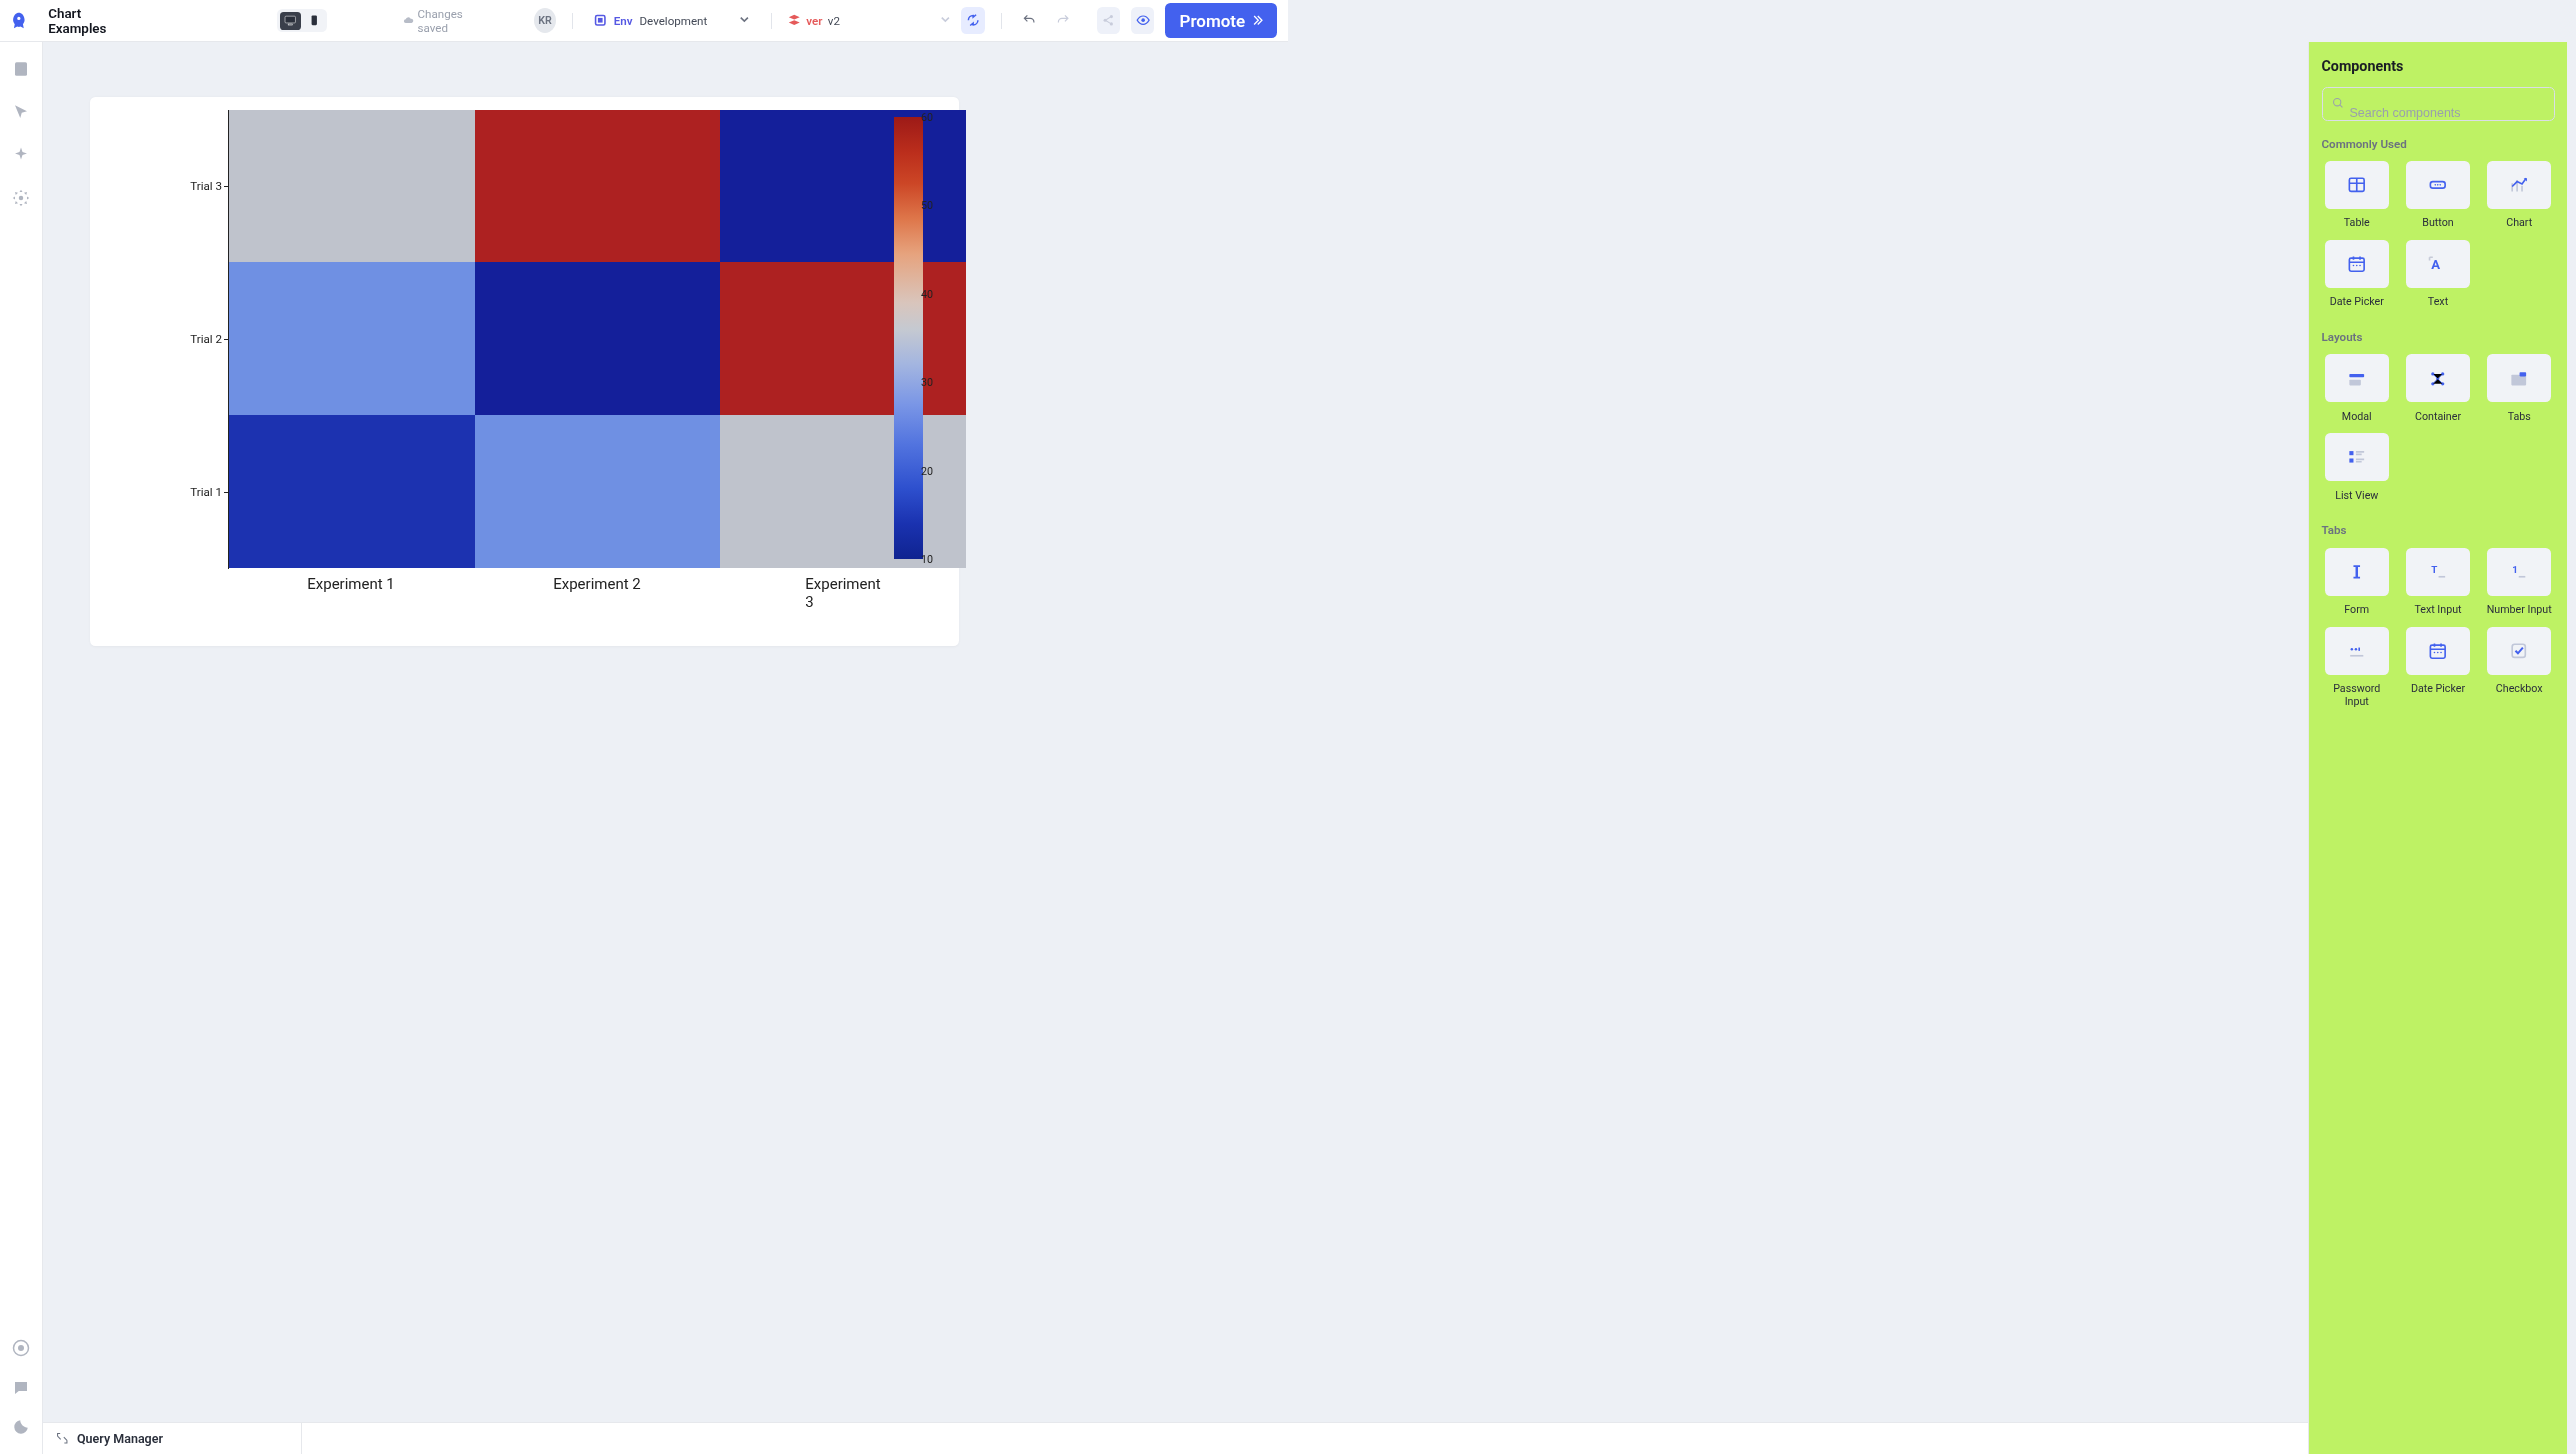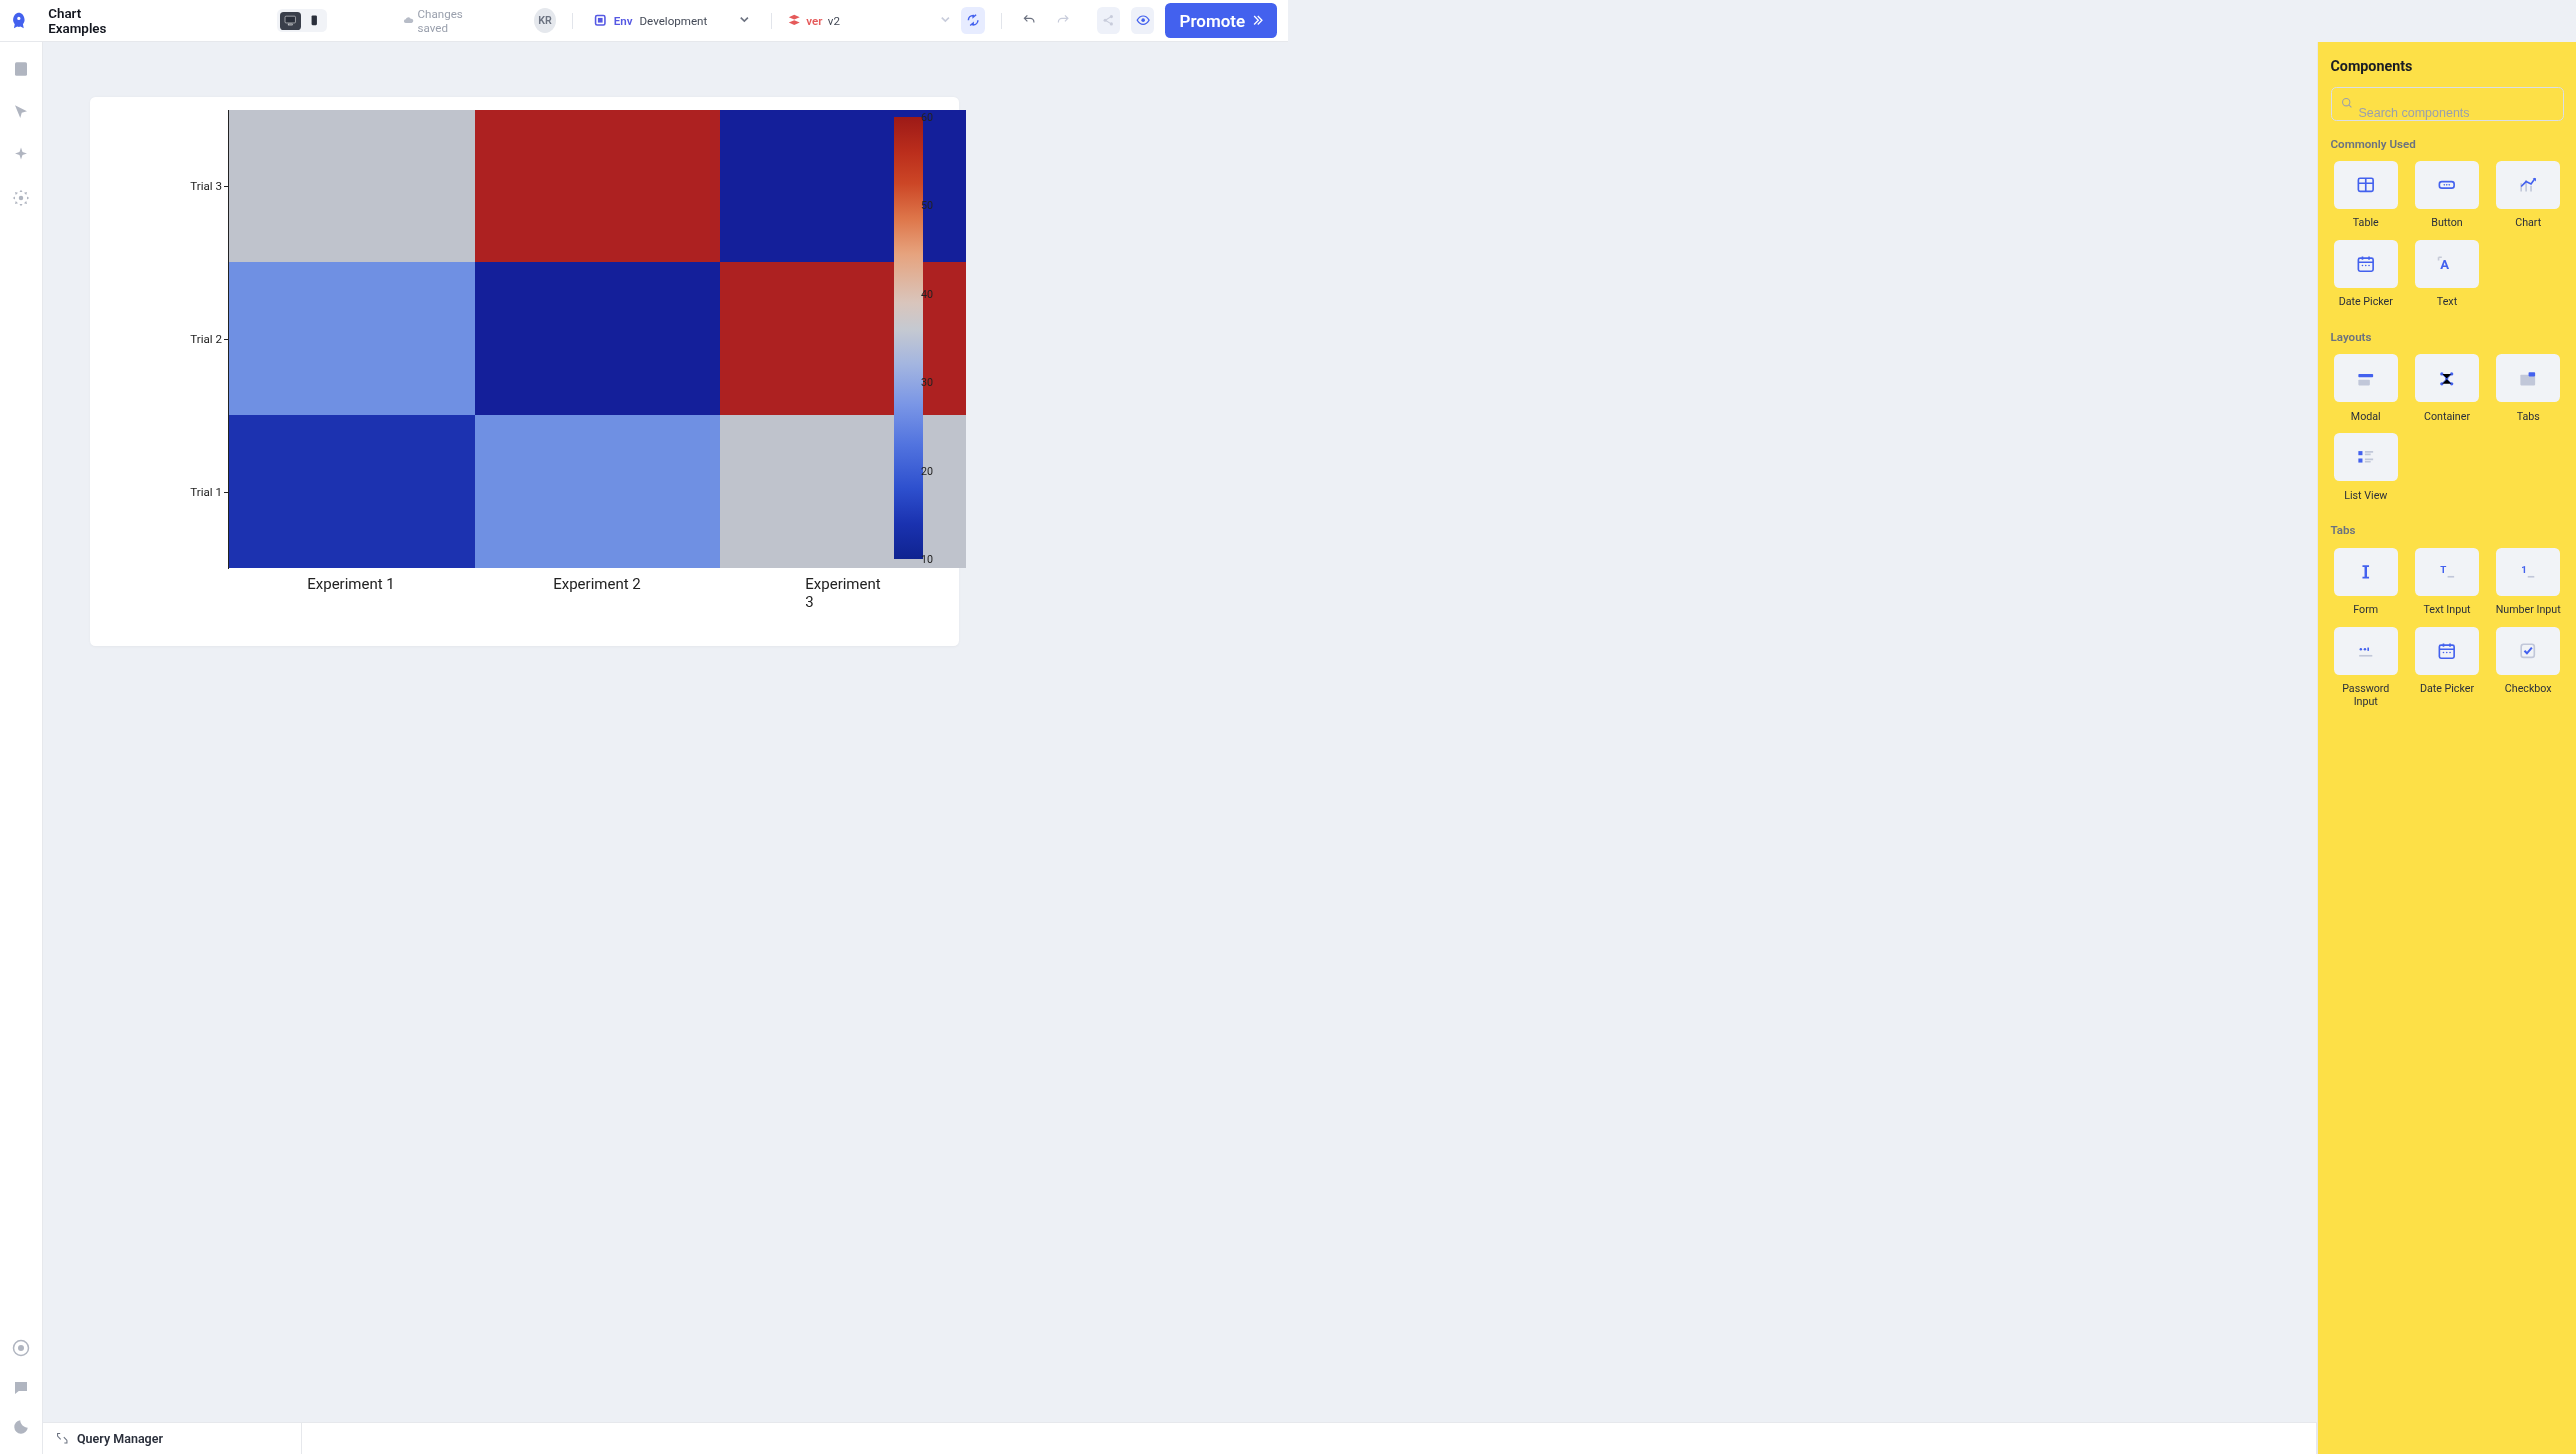--- a/index.html
+++ b/index.html
@@ -258,25 +258,25 @@
   padding:0 12.5px;
   font-size:12.5px;
   font-weight:600;
   color:#2a2f3b;
   cursor:pointer;
 }
 
 
 .right-panel {
   position:absolute;
-  right:0;
+  right:9px;
   top:42px;
   bottom:0;
   width:259px;
-  background:#fde047;
+  background:#bef264;
   border-left:0.9px solid #e6e8ec;
   overflow-y:auto;
   padding: 16px 12.5px;
 }
 .rp-title {
   font-size:14.3px;
   font-weight:700;
   color:#1a1d24;
   margin-bottom:12.5px;
 }

